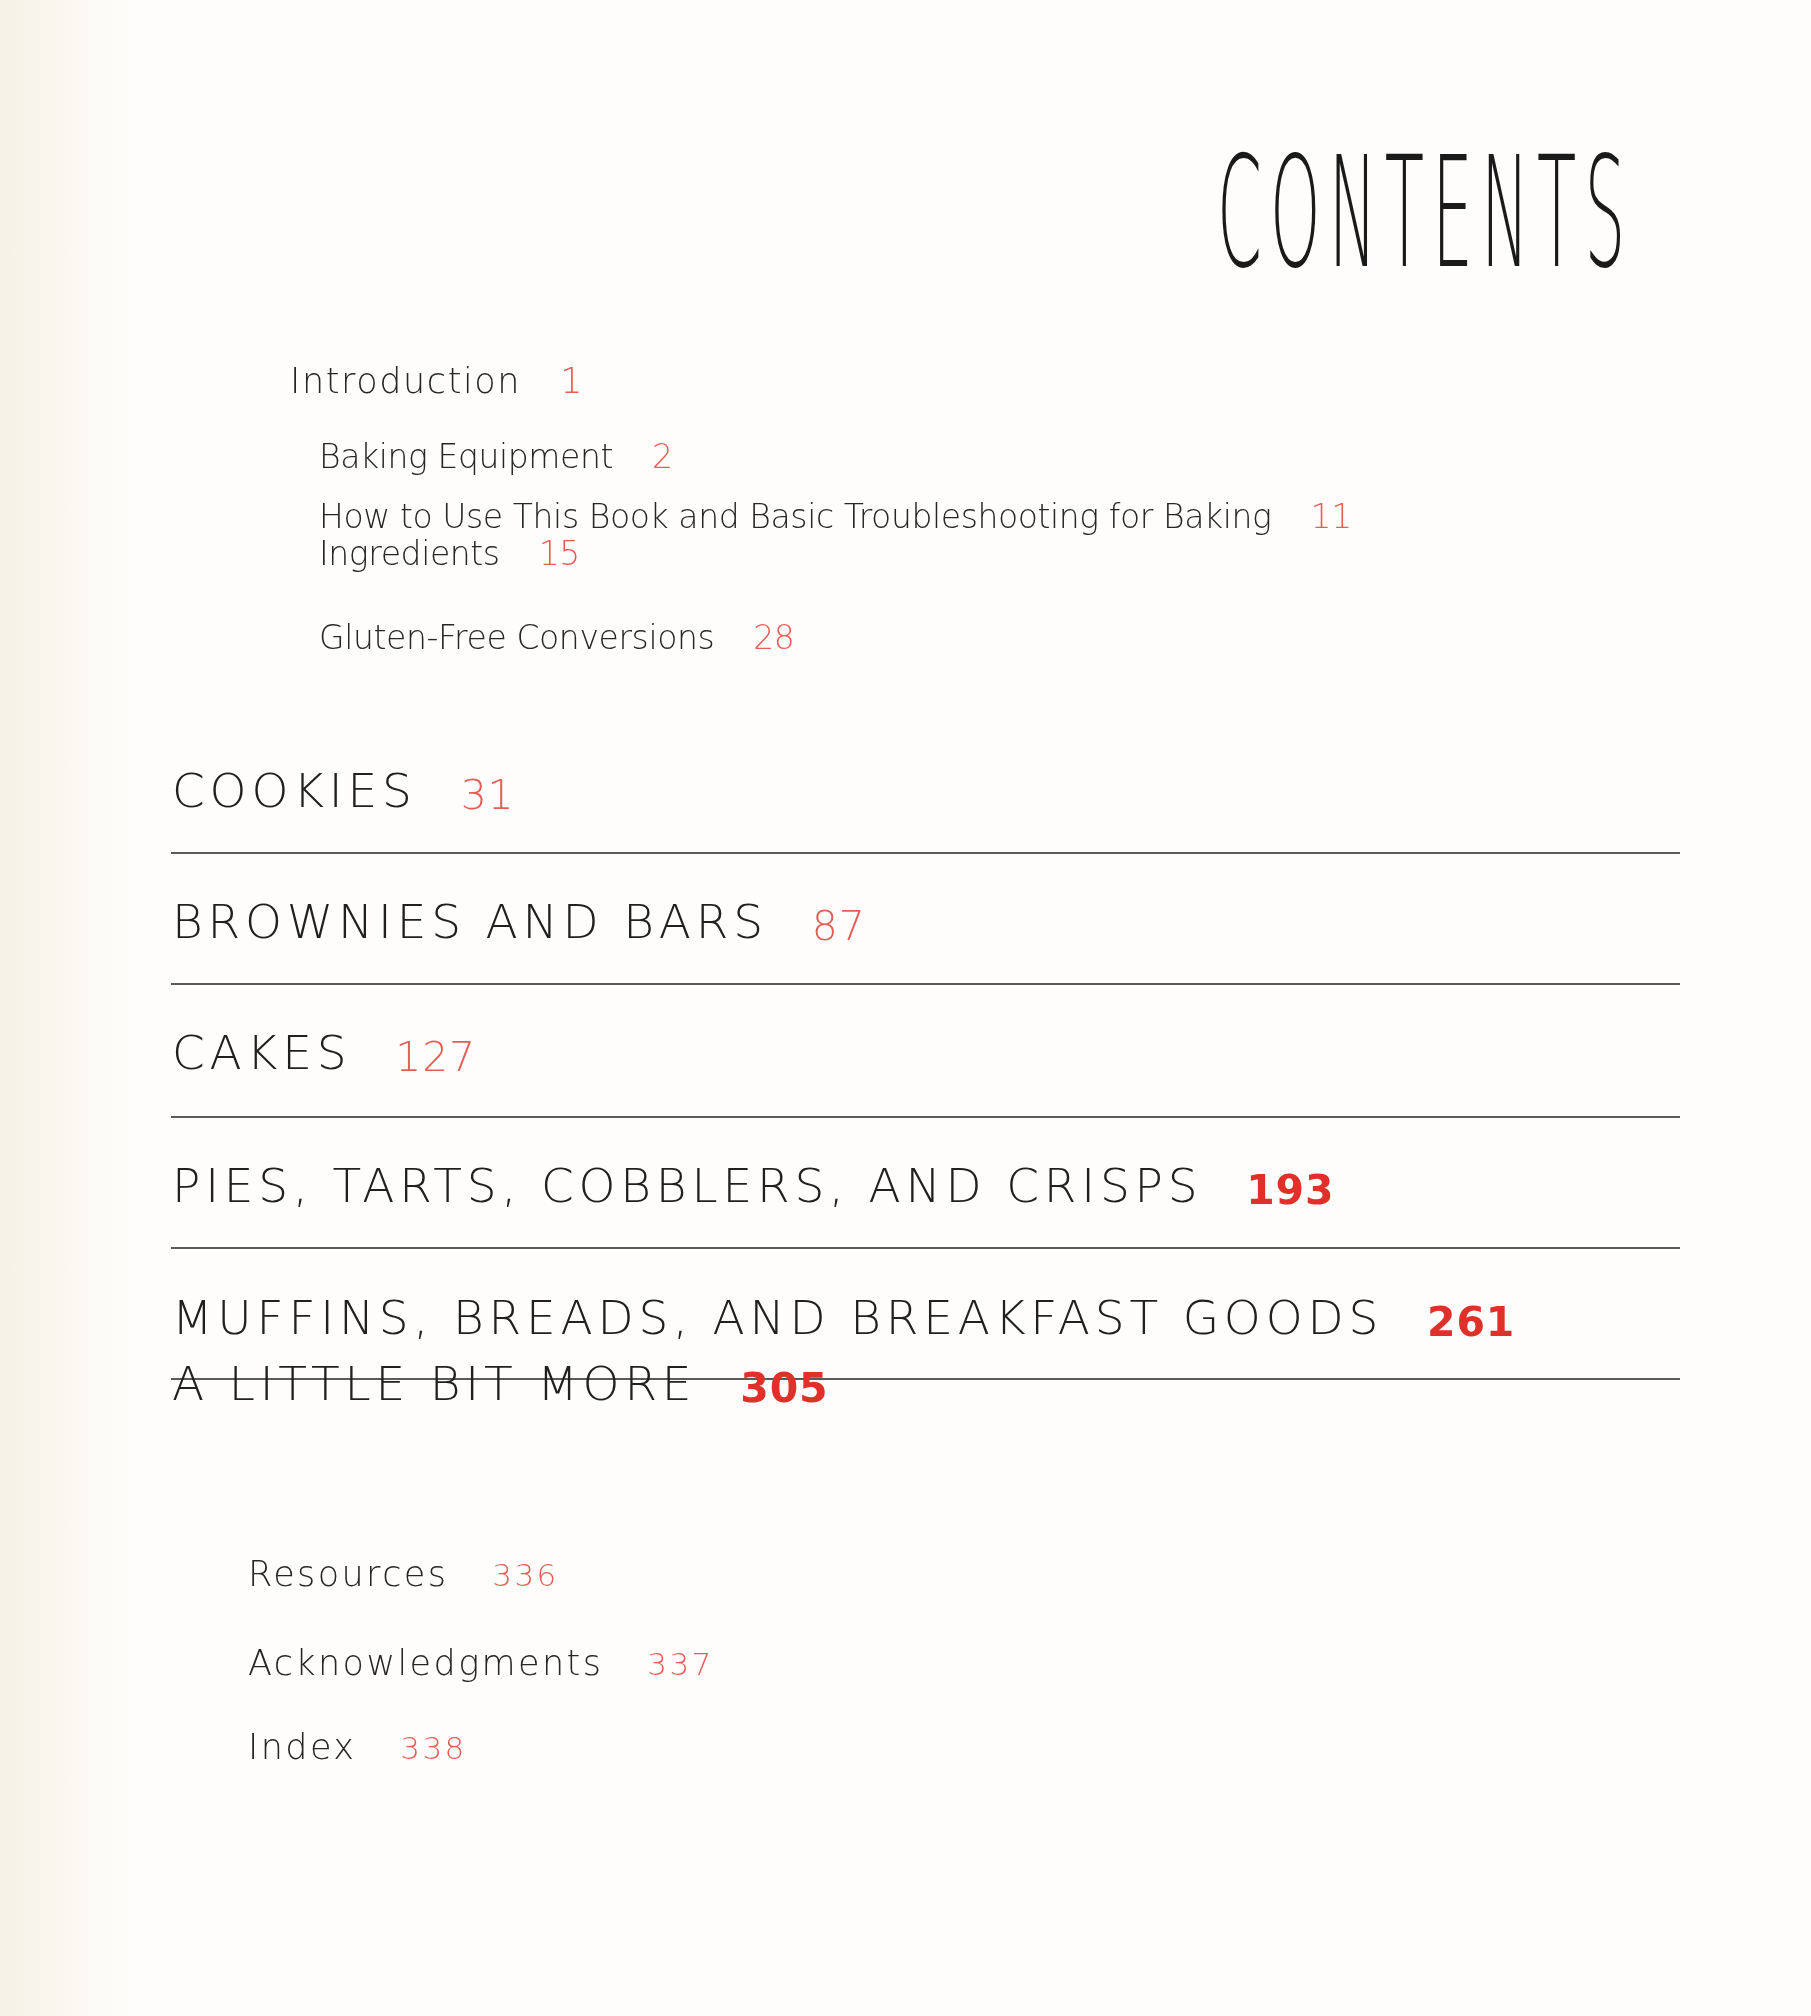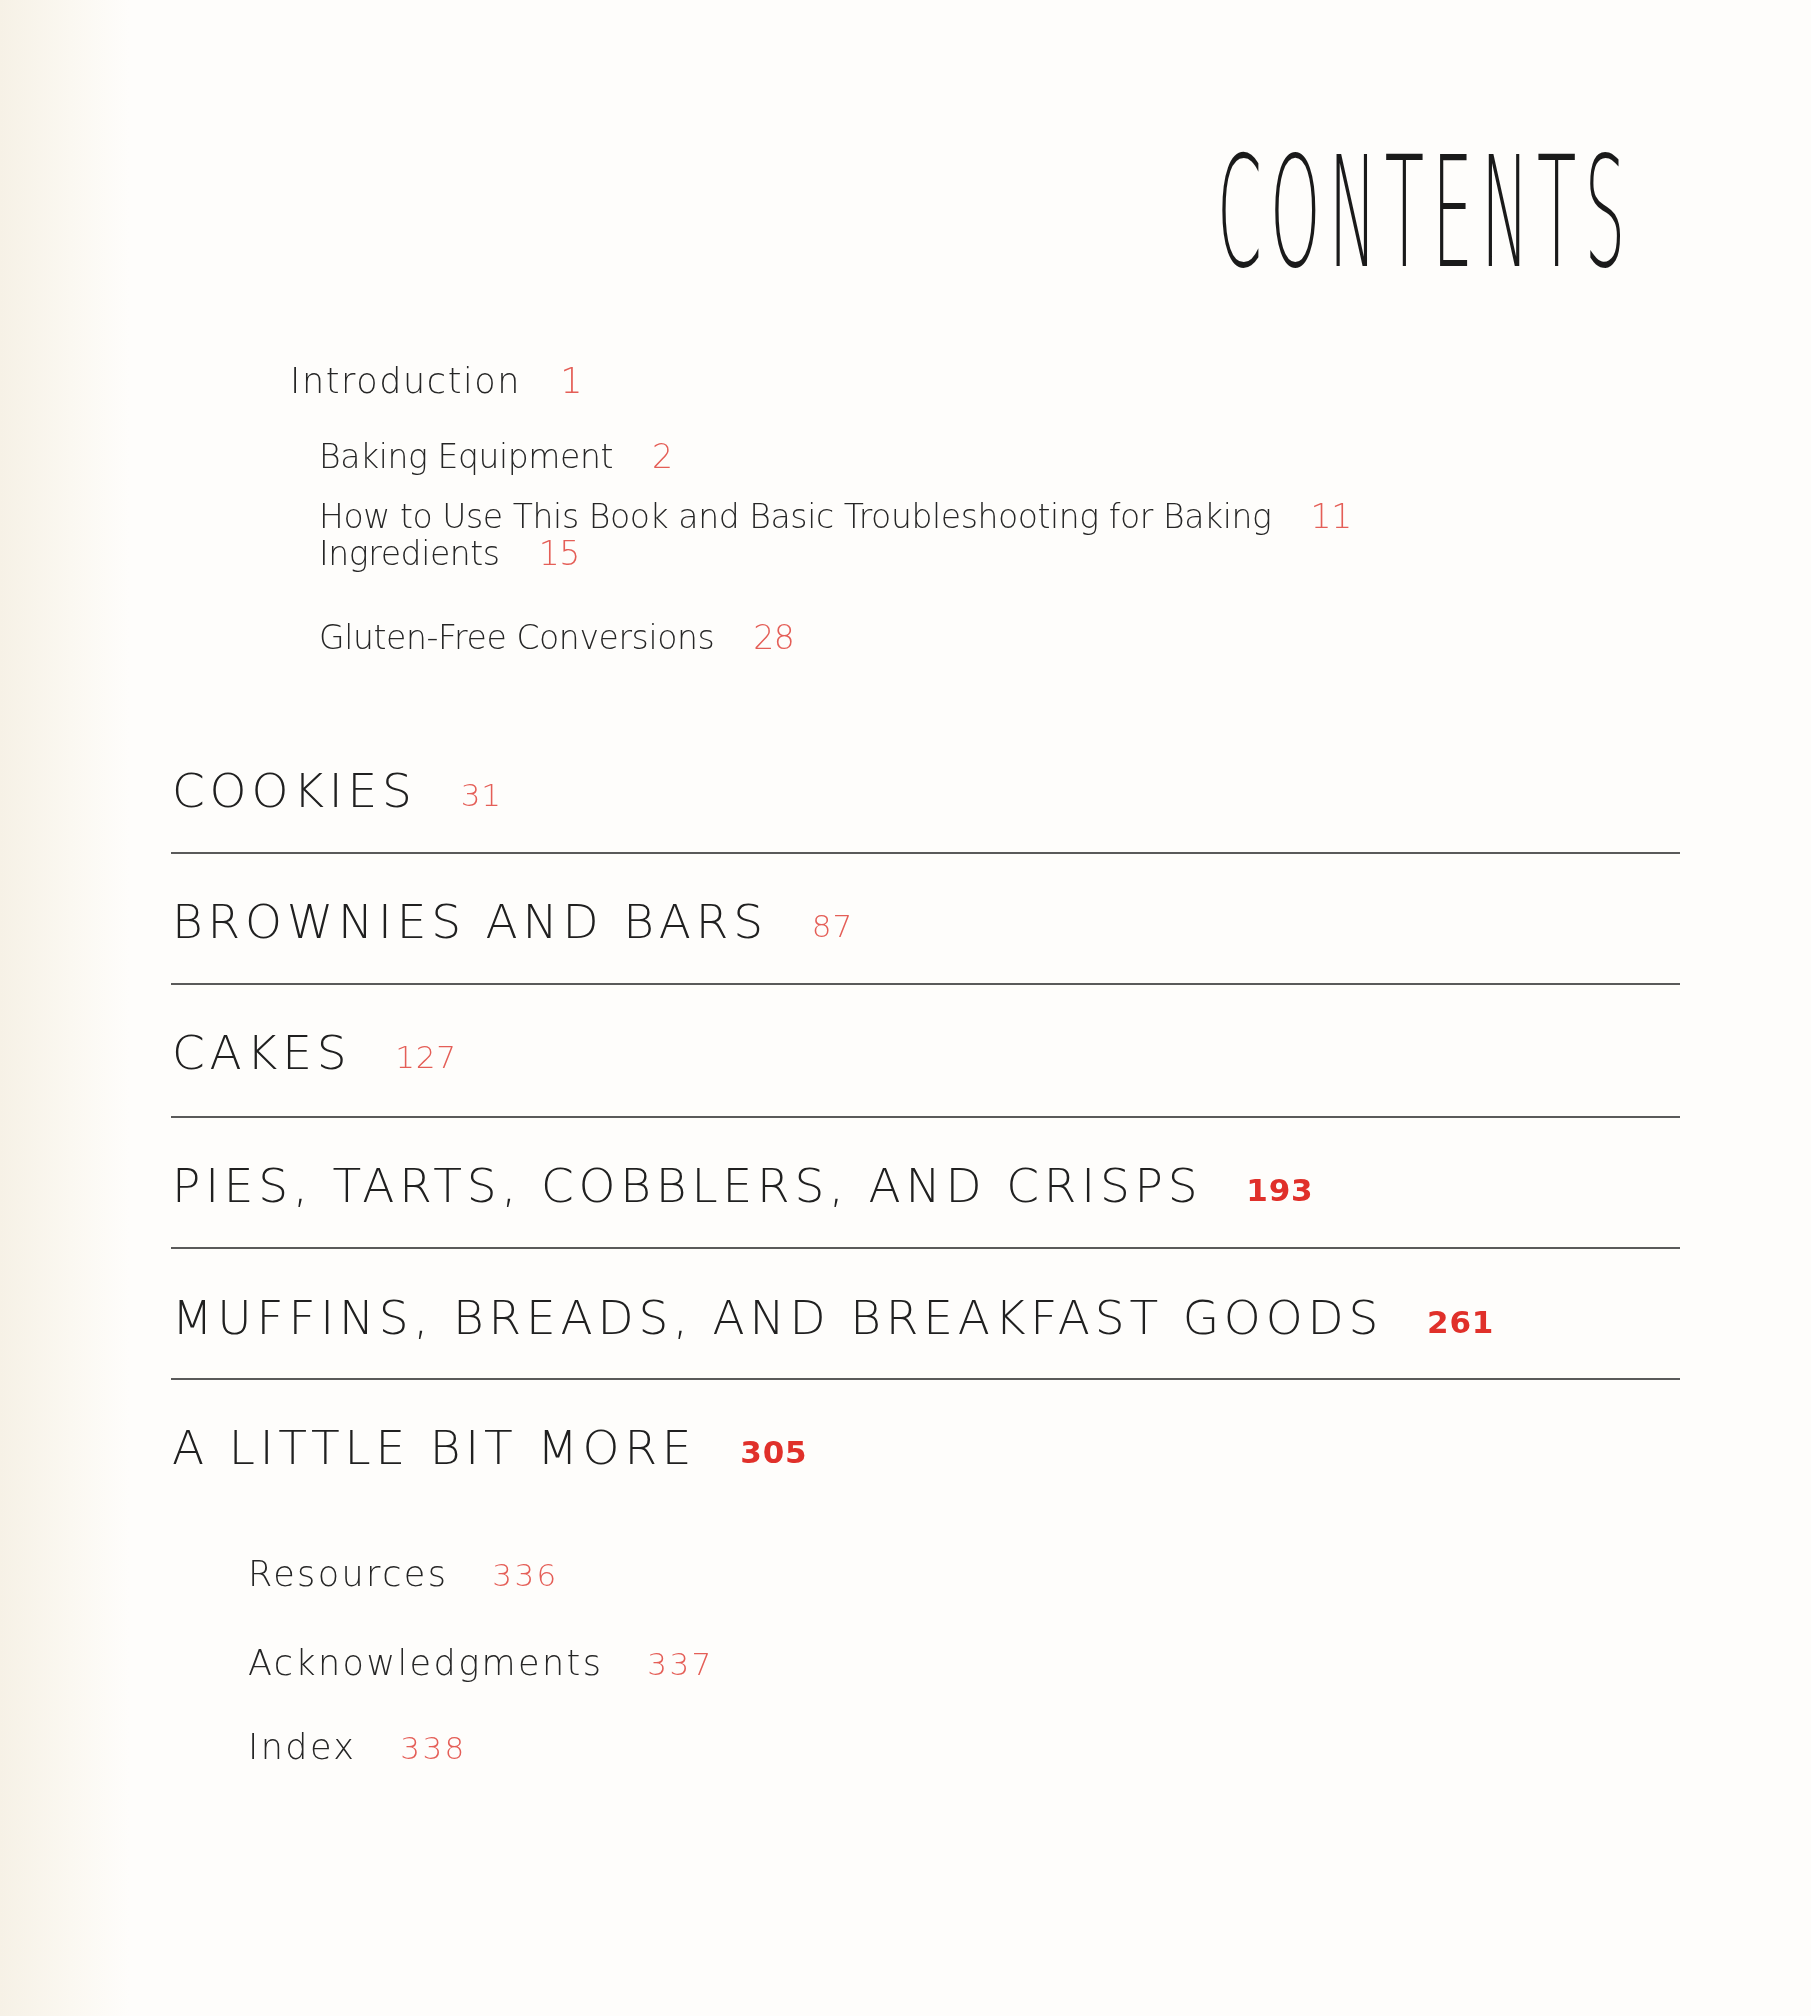--- a/index.html
+++ b/index.html
@@ -32,21 +32,21 @@
   }
   .pg {
     color: #e0433b; margin-left: 39px; font-weight: 300; opacity: 0.85;
   }
   .pg-strong { color: #e0302a; font-weight: bold; opacity: 1; text-align: right; }
   .chapter {
     position: absolute; left: 172px;
     font-size: 47px; letter-spacing: 4.8px; font-weight: 300; color: #202020;
     white-space: nowrap;
   }
-  .chapter .pg { font-size: 31px; margin-left: 44px; letter-spacing: 0.8px; vertical-align: middle; margin-top: 42px; }
+  .chapter .pg { font-size: 41px; margin-left: 44px; letter-spacing: 0.8px; vertical-align: middle; margin-top: 42px; }
   .rule {
     position: absolute; left: 171px; width: 1509px; height: 2.4px;
     background: #5a5a5a;
   }
   .back {
     position: absolute; left: 248px;
     font-size: 35px; letter-spacing: 2.4px; font-weight: 300; color: #262626;
     white-space: nowrap;
   }
   .back .pg { margin-left: 44px; font-size: 31px; }
@@ -93,21 +93,21 @@
 <div class="chapter" style="top:1158px">
   <span>PIES, TARTS, COBBLERS, AND CRISPS</span><span class="pg pg-strong">193</span>
 </div>
 <div class="rule" style="top:1247px"></div>
 
 <div class="chapter" style="top:1290px">
   <span>MUFFINS, BREADS, AND BREAKFAST GOODS</span><span class="pg pg-strong">261</span>
 </div>
 <div class="rule" style="top:1378px"></div>
 
-<div class="chapter" style="top:1420px">
+<div class="chapter" style="top:1356px">
   <span>A LITTLE BIT MORE</span><span class="pg pg-strong">305</span>
 </div>
 
 <div class="back" style="top:1554px">
   <span>Resources</span><span class="pg">336</span>
 </div>
 <div class="back" style="top:1643px">
   <span>Acknowledgments</span><span class="pg">337</span>
 </div>
 <div class="back" style="top:1727px">

